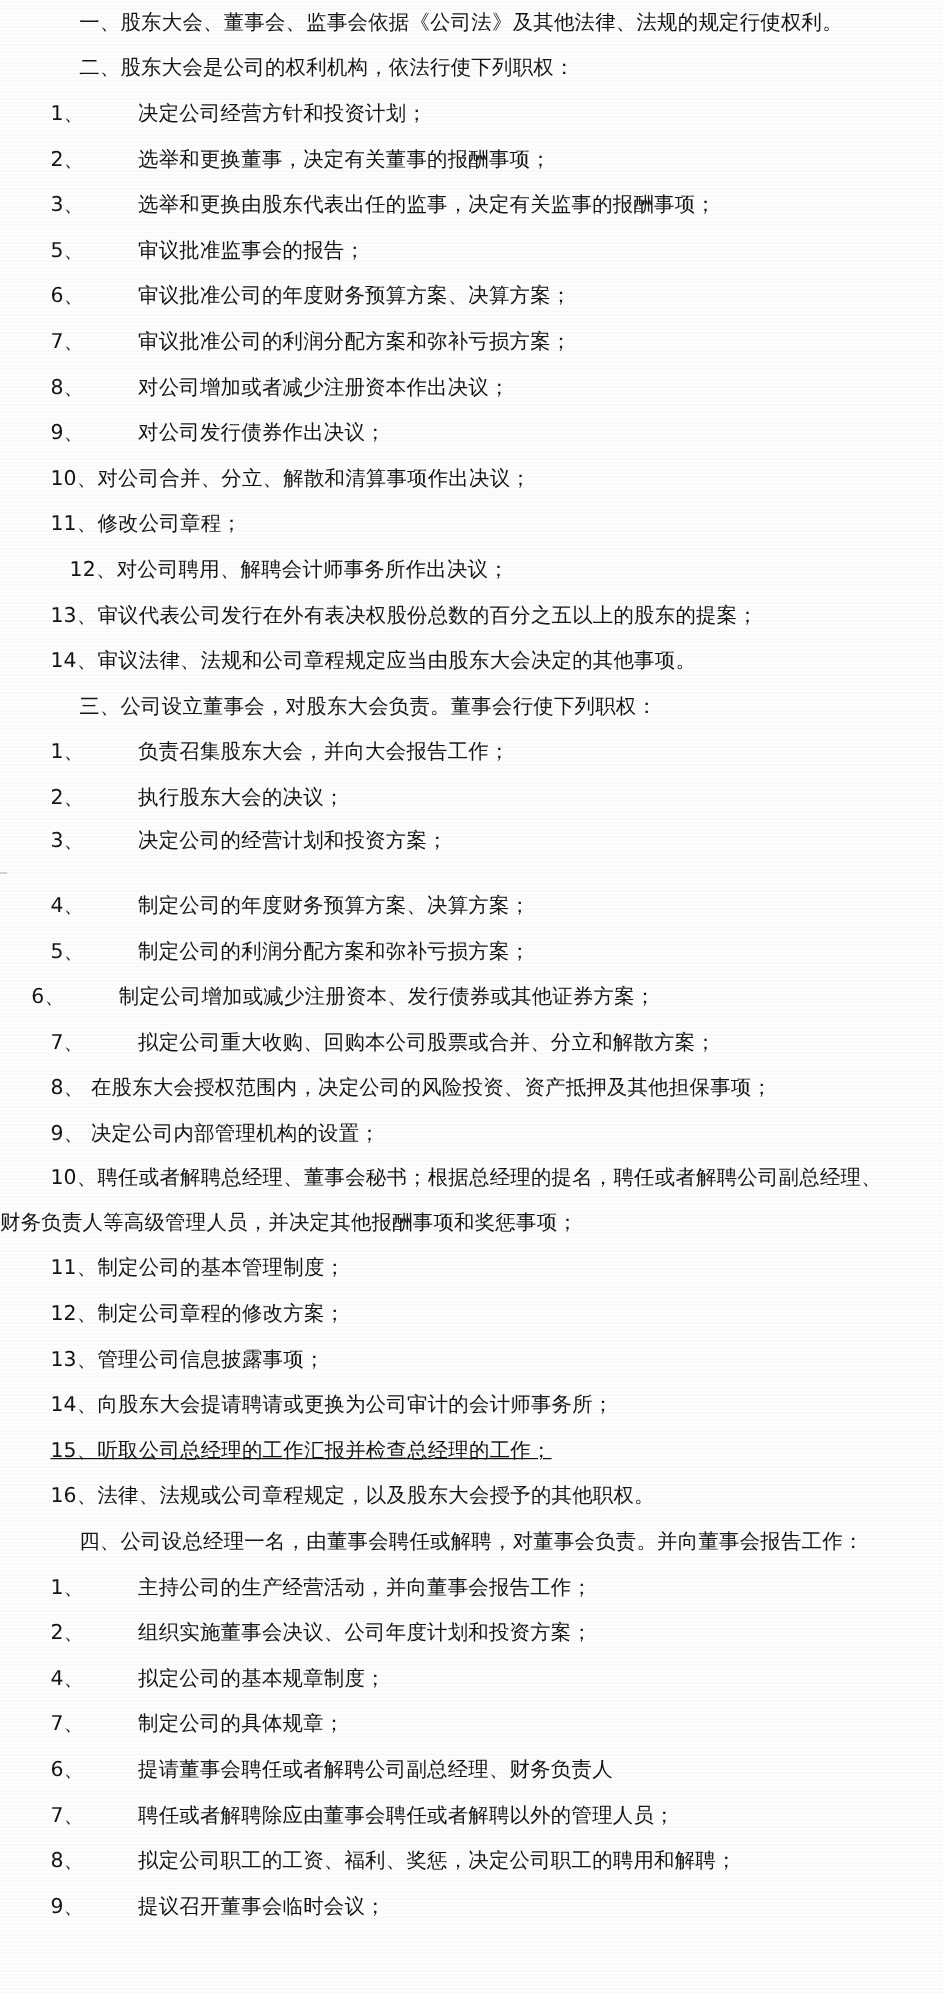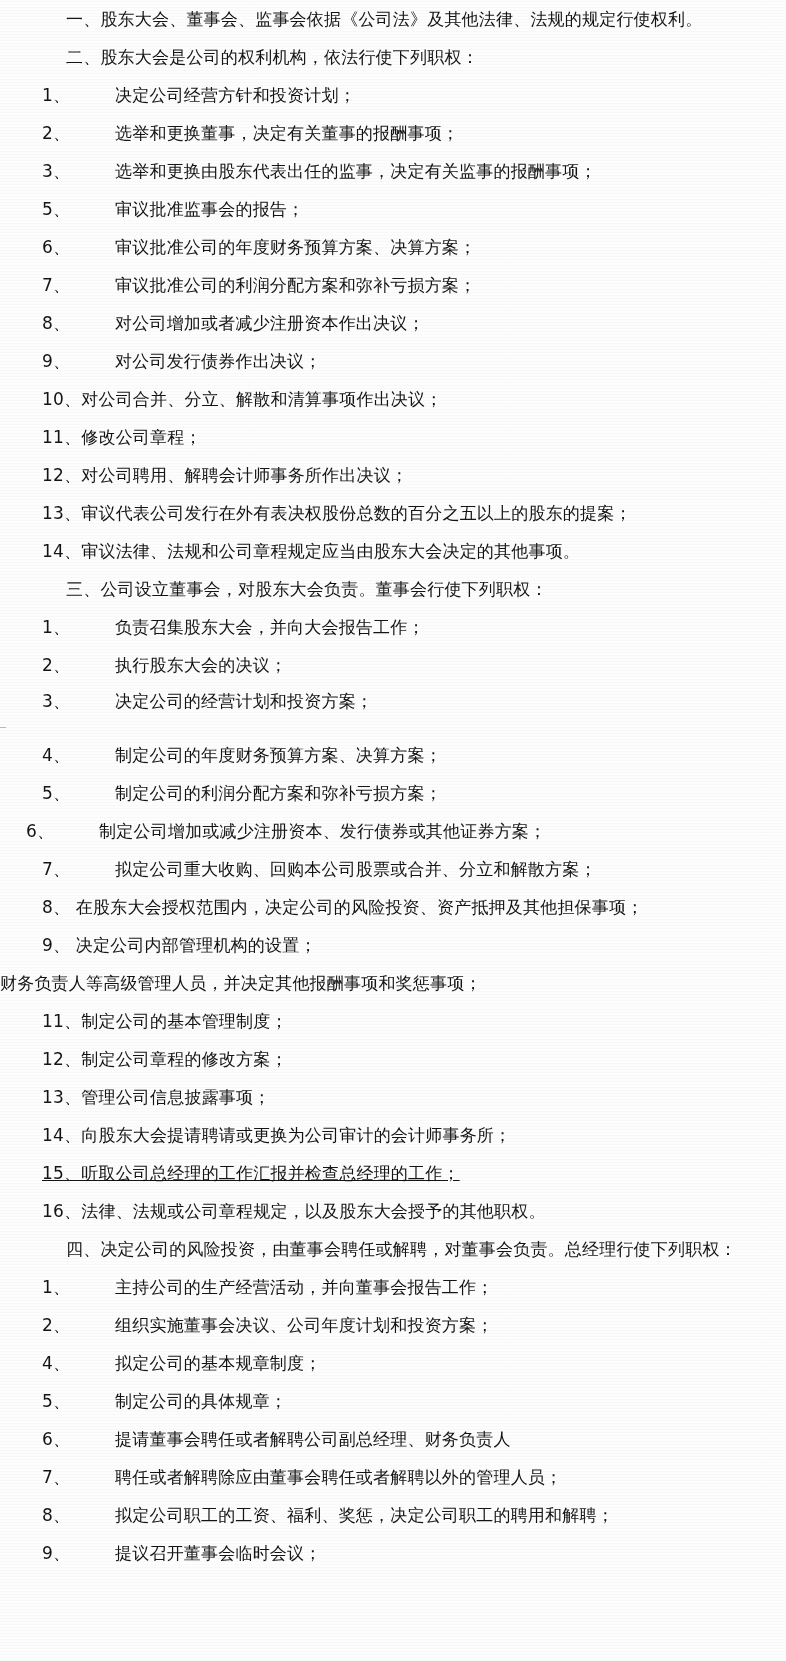--- a/index.html
+++ b/index.html
@@ -64,44 +64,45 @@
       <div class="ln i-num" style="height: 38px; line-height: 38px;">1、        决定公司经营方针和投资计划；</div>
       <div class="ln i-num" style="height: 38px; line-height: 38px;">2、        选举和更换董事，决定有关董事的报酬事项；</div>
       <div class="ln i-num" style="height: 38px; line-height: 38px;">3、        选举和更换由股东代表出任的监事，决定有关监事的报酬事项；</div>
       <div class="ln i-num" style="height: 38px; line-height: 38px;">5、        审议批准监事会的报告；</div>
       <div class="ln i-num" style="height: 38px; line-height: 38px;">6、        审议批准公司的年度财务预算方案、决算方案；</div>
       <div class="ln i-num" style="height: 38px; line-height: 38px;">7、        审议批准公司的利润分配方案和弥补亏损方案；</div>
       <div class="ln i-num" style="height: 38px; line-height: 38px;">8、        对公司增加或者减少注册资本作出决议；</div>
       <div class="ln i-num" style="height: 38px; line-height: 38px;">9、        对公司发行债券作出决议；</div>
       <div class="ln i-num" style="height: 38px; line-height: 38px;">10、对公司合并、分立、解散和清算事项作出决议；</div>
       <div class="ln i-num" style="height: 38px; line-height: 38px;">11、修改公司章程；</div>
-      <div class="ln i-num" style="height: 38px; line-height: 38px;">12、对公司聘用、解聘会计师事务所作出决议；</div>
+      <div class="ln i-num" style="height: 38px; line-height: 38px; margin-left: 16px;">12、对公司聘用、解聘会计师事务所作出决议；</div>
       <div class="ln i-num" style="height: 38px; line-height: 38px;">13、审议代表公司发行在外有表决权股份总数的百分之五以上的股东的提案；</div>
       <div class="ln i-num" style="height: 38px; line-height: 38px;">14、审议法律、法规和公司章程规定应当由股东大会决定的其他事项。</div>
       <div class="ln i-head" style="height: 38px; line-height: 38px;">三、公司设立董事会，对股东大会负责。董事会行使下列职权：</div>
       <div class="ln i-num" style="height: 38px; line-height: 38px;">1、        负责召集股东大会，并向大会报告工作；</div>
       <div class="ln i-num" style="height: 38px; line-height: 38px;">2、        执行股东大会的决议；</div>
       <div class="ln i-num" style="height: 34px; line-height: 34px;">3、        决定公司的经营计划和投资方案；</div>
       <div class="gap-sep" style="height: 18px;"></div>
       <div class="ln i-num" style="height: 38px; line-height: 38px;">4、        制定公司的年度财务预算方案、决算方案；</div>
       <div class="ln i-num" style="height: 38px; line-height: 38px;">5、        制定公司的利润分配方案和弥补亏损方案；</div>
       <div class="ln i-num" style="height: 38px; line-height: 38px; padding-left: 26px;">6、        制定公司增加或减少注册资本、发行债券或其他证券方案；</div>
       <div class="ln i-num" style="height: 38px; line-height: 38px;">7、        拟定公司重大收购、回购本公司股票或合并、分立和解散方案；</div>
       <div class="ln i-num" style="height: 38px; line-height: 38px;">8、 在股东大会授权范围内，决定公司的风险投资、资产抵押及其他担保事项；</div>
       <div class="ln i-num" style="height: 38px; line-height: 38px;">9、 决定公司内部管理机构的设置；</div>
+      <div class="ln i-num" style="height: 36px; line-height: 36px;">10、聘任或者解聘总经理、董事会秘书；根据总经理的提名，聘任或者解聘公司副总经理、</div>
       <div class="ln i-flush" style="height: 38px; line-height: 38px;">财务负责人等高级管理人员，并决定其他报酬事项和奖惩事项；</div>
       <div class="ln i-num" style="height: 38px; line-height: 38px;">11、制定公司的基本管理制度；</div>
       <div class="ln i-num" style="height: 38px; line-height: 38px;">12、制定公司章程的修改方案；</div>
       <div class="ln i-num" style="height: 38px; line-height: 38px;">13、管理公司信息披露事项；</div>
       <div class="ln i-num" style="height: 38px; line-height: 38px;">14、向股东大会提请聘请或更换为公司审计的会计师事务所；</div>
       <div class="ln i-num" style="height: 38px; line-height: 38px; text-decoration: underline;">15、听取公司总经理的工作汇报并检查总经理的工作；</div>
       <div class="ln i-num" style="height: 38px; line-height: 38px;">16、法律、法规或公司章程规定，以及股东大会授予的其他职权。</div>
-      <div class="ln i-head" style="height: 38px; line-height: 38px;">四、决定公司的风险投资，由董事会聘任或解聘，对董事会负责。总经理行使下列职权：</div>
+      <div class="ln i-head" style="height: 38px; line-height: 38px;">四、公司设总经理一名，由董事会聘任或解聘，对董事会负责。并向董事会报告工作：</div>
       <div class="ln i-num" style="height: 38px; line-height: 38px;">1、        主持公司的生产经营活动，并向董事会报告工作；</div>
       <div class="ln i-num" style="height: 38px; line-height: 38px;">2、        组织实施董事会决议、公司年度计划和投资方案；</div>
       <div class="ln i-num" style="height: 38px; line-height: 38px;">4、        拟定公司的基本规章制度；</div>
-      <div class="ln i-num" style="height: 38px; line-height: 38px;">5、        制定公司的具体规章；</div>
+      <div class="ln i-num" style="height: 38px; line-height: 38px;">7、        制定公司的具体规章；</div>
       <div class="ln i-num" style="height: 38px; line-height: 38px;">6、        提请董事会聘任或者解聘公司副总经理、财务负责人</div>
       <div class="ln i-num" style="height: 38px; line-height: 38px;">7、        聘任或者解聘除应由董事会聘任或者解聘以外的管理人员；</div>
       <div class="ln i-num" style="height: 38px; line-height: 38px;">8、        拟定公司职工的工资、福利、奖惩，决定公司职工的聘用和解聘；</div>
       <div class="ln i-num" style="height: 38px; line-height: 38px;">9、        提议召开董事会临时会议；</div>
     </div>
 </div>
 
 </body></html>

